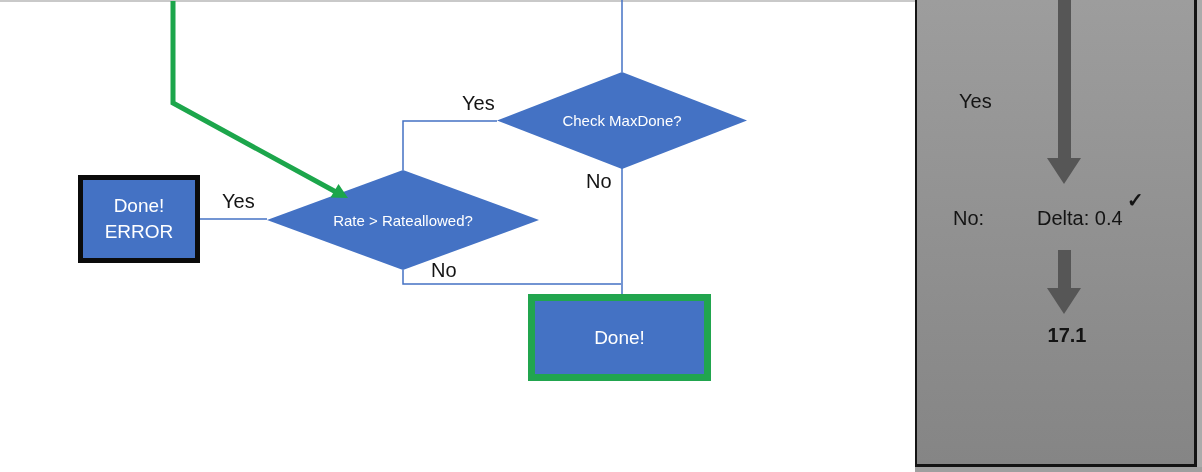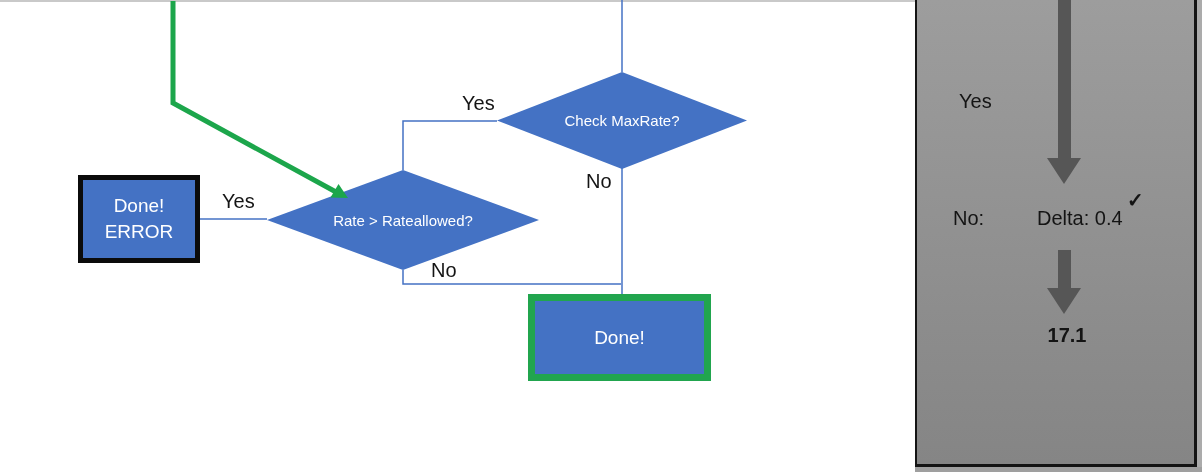--- a/index.html
+++ b/index.html
@@ -78,21 +78,21 @@
   <svg class="layer connector-layer">
     <path d="M622 0 V72" stroke="#4472C4" stroke-width="1.5" fill="none"></path>
     <path d="M497 121 H403 V170" stroke="#4472C4" stroke-width="1.5" fill="none"></path>
     <path d="M622 168 V294" stroke="#4472C4" stroke-width="1.5" fill="none"></path>
     <path d="M267 219 H200" stroke="#4472C4" stroke-width="1.5" fill="none"></path>
     <path d="M403 270 V284 H621" stroke="#4472C4" stroke-width="1.5" fill="none"></path>
   </svg>
 
   <div class="abs diamond diamond-max">
     <span>Check Max</span>
-    <span>Rate?</span>
+    <span>Done?</span>
   </div>
 
   <div class="abs diamond diamond-rate">
     <span>Rate &gt; Rate</span>
     <span>allowed?</span>
   </div>
 
   <div class="abs proc-box error-box">
     <span>Done!</span>
     <span>ERROR</span>

